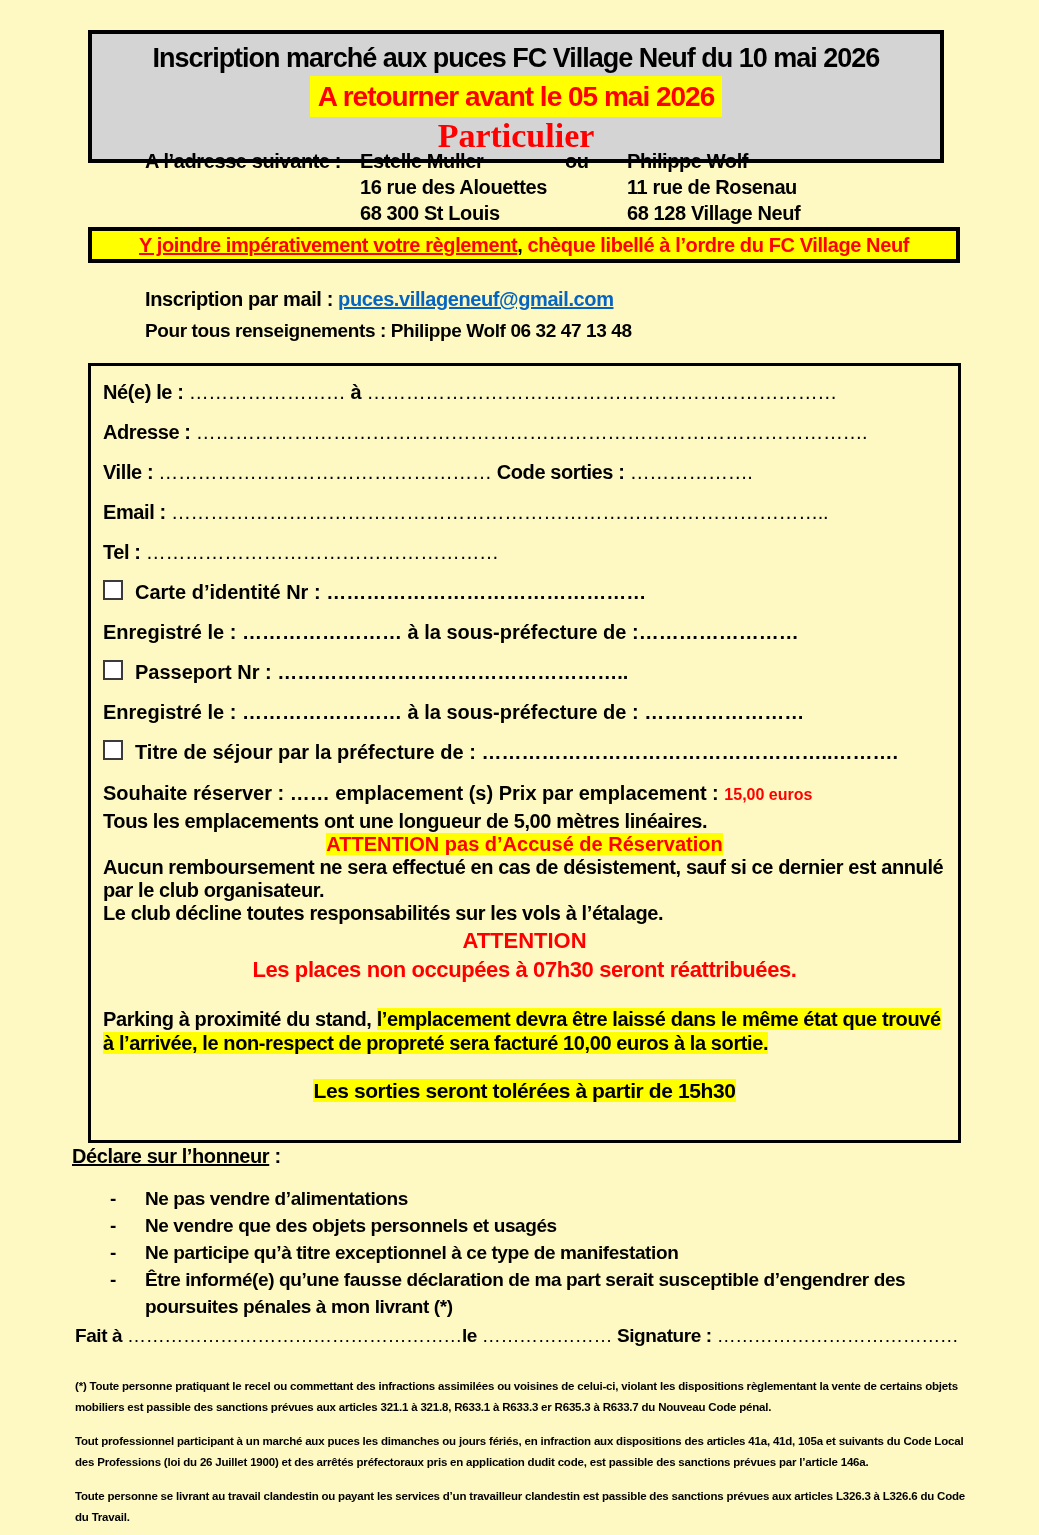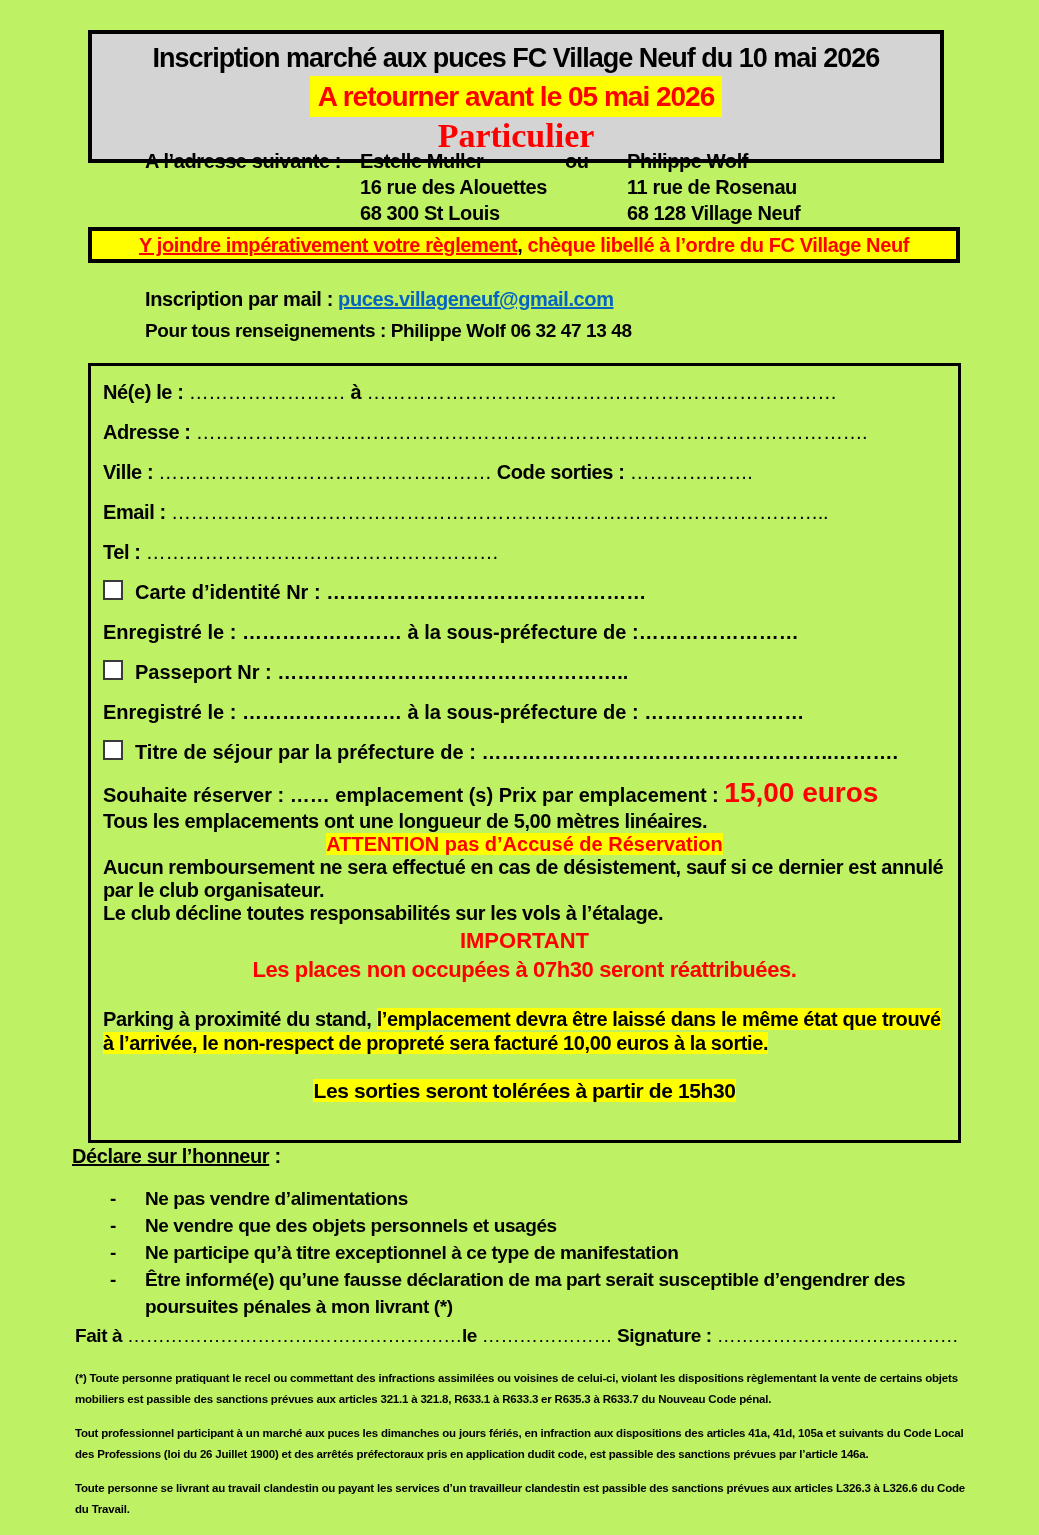--- a/index.html
+++ b/index.html
@@ -1,17 +1,17 @@
 <!DOCTYPE html>
 <html><head>
 <meta charset="utf-8">
 <style>
   html,body{margin:0;padding:0;background:#ffffff;}
   .page{
-    position:relative;width:1039px;height:1535px;background:#bef264;
+    position:relative;width:1039px;height:1535px;background:#fef9c3;
     font-family:"Liberation Sans",sans-serif;font-weight:bold;color:#000;
     overflow:hidden;
   }
   .narrow{letter-spacing:-0.4px;}
   
   .header-box{
     position:absolute;left:88px;top:30px;width:848px;
     background:#d4d4d4;border:4px solid #000;text-align:center;
     padding:7px 0 8px;
   }
@@ -43,41 +43,41 @@
     position:absolute;left:88px;top:363px;width:843px;height:747px;
     border:3px solid #000;padding:14px 12px 13px 12px;overflow:hidden;
   }
   .fline{font-size:20px;line-height:24px;margin-bottom:16px;white-space:nowrap;overflow:hidden;}
   .dots{font-weight:400;}
   .checkbox{
     display:inline-block;width:16px;height:16px;border:2px solid #3a3a3a;
     margin-right:12px;vertical-align:-1px;background:#fff;
   }
   .souhaite{font-size:20px;line-height:26px;margin-bottom:2px;white-space:nowrap;overflow:hidden;}
-  .price{color:#ff0000;font-size:28px;margin-top:12px;}
+  .price{color:#ff0000;font-size:16px;margin-top:12px;}
   .tight{font-size:20px;line-height:23px;}
   .hl{background:#ffff00;}
   .red{color:#ff0000;}
   .attention{font-size:20px;line-height:23px;text-align:center;}
   .important{font-size:22px;line-height:28px;margin-top:2px;text-align:center;color:#ff0000;}
   .places{font-size:22px;line-height:30px;text-align:center;color:#ff0000;letter-spacing:-0.4px;}
   .parking{margin-top:22px;line-height:24px;letter-spacing:-0.4px;}
   .sorties{margin-top:24px;text-align:center;font-size:21px;letter-spacing:-0.4px;}
   
   .declare-heading{position:absolute;left:72px;top:1145px;font-size:20px;letter-spacing:-0.4px;}
   .declare-heading .u{text-decoration:underline;}
   .decl-list{position:absolute;left:75px;top:1185px;width:890px;font-size:19px;letter-spacing:-0.4px;}
   .decl-item{display:flex;line-height:27px;}
   .decl-item .dash{width:35px;margin-left:35px;flex:none;}
   .decl-item .txt{flex:1;}
   
   .fait-line{position:absolute;left:75px;top:1325px;width:900px;font-size:19px;white-space:nowrap;overflow:hidden;letter-spacing:-0.4px;}
   
   .footnotes{position:absolute;left:75px;top:1368px;width:892px;font-size:11.5px;letter-spacing:-0.2px;}
-  .footnotes p{margin:0 0 13px;line-height:21px;}
+  .footnotes p{margin:8px 0 13px;line-height:21px;}
 </style>
 </head>
 <body>
 
 <div class="page">
 
   <div class="header-box">
     <div class="header-title">Inscription marché aux puces FC Village Neuf du 10 mai 2026</div>
     <div class="header-return">
       <span class="hl-ry">A retourner avant le 05 mai 2026</span>
@@ -158,21 +158,21 @@
 
     <div class="tight narrow">Tous les emplacements ont une longueur de 5,00 mètres linéaires.</div>
 
     <div class="attention">
       <span class="hl red">ATTENTION pas d’Accusé de Réservation</span>
     </div>
 
     <div class="tight narrow">Aucun remboursement ne sera effectué en cas de désistement, sauf si ce dernier est annulé par le club organisateur.</div>
     <div class="tight narrow">Le club décline toutes responsabilités sur les vols à l’étalage.</div>
 
-    <div class="important">IMPORTANT</div>
+    <div class="important">ATTENTION</div>
     <div class="places">Les places non occupées à 07h30 seront réattribuées.</div>
 
     <div class="tight parking">
       <span>Parking à proximité du stand, </span><span class="hl">l’emplacement devra être laissé dans le même état que trouvé à l’arrivée, le non-respect de propreté sera facturé 10,00 euros à la sortie.</span>
     </div>
 
     <div class="sorties">
       <span class="hl">Les sorties seront tolérées à partir de 15h30</span>
     </div>
 

